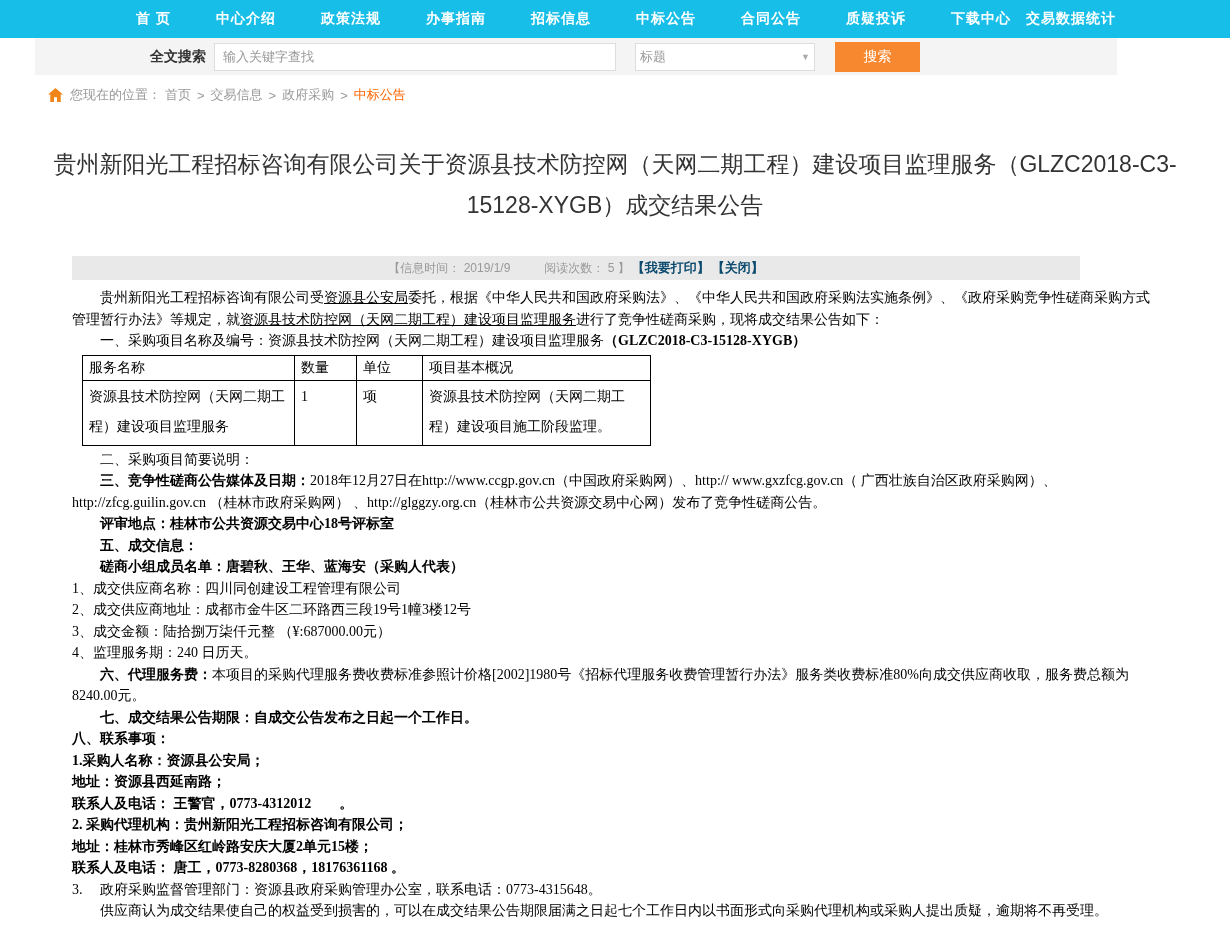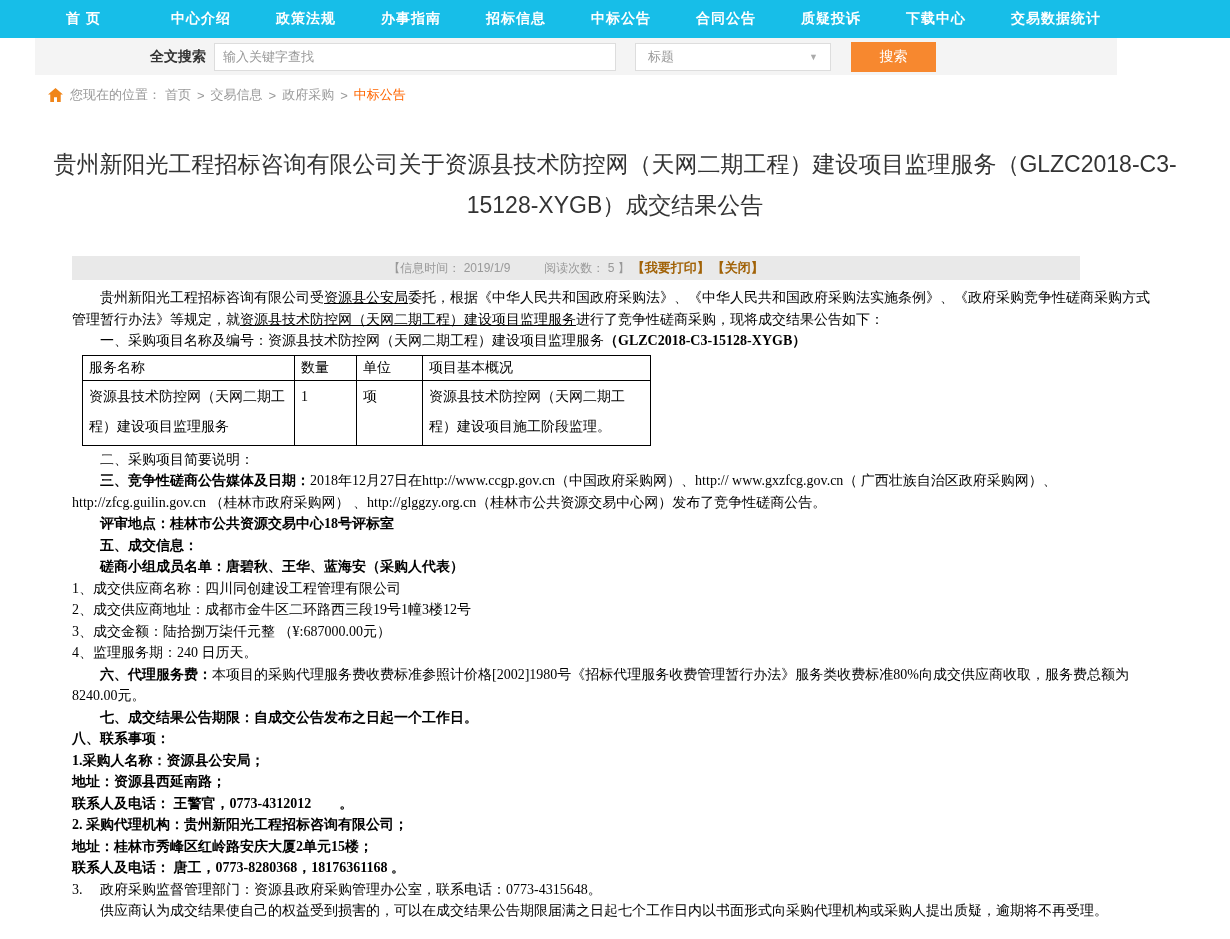--- a/index.html
+++ b/index.html
@@ -1,43 +1,43 @@
 <!DOCTYPE html>
 <html><head>
 <meta charset="utf-8">
 <style>
   html,body{margin:0;padding:0;}
   body{
     width:1230px;height:939px;overflow:hidden;background:#fff;
     font-family:"Liberation Sans",sans-serif;position:relative;
   }
   
-  .nav{background:#17bee8;height:38px;display:flex;align-items:center;padding-left:66px;}
+  .nav{background:#17bee8;height:38px;display:flex;align-items:center;padding-left:66px;text-align:right;}
   .nav-item{width:105px;color:#fff;font-size:14px;font-weight:bold;letter-spacing:1px;cursor:pointer;white-space:nowrap;}
   
   .search-band{margin-left:35px;width:1082px;height:37px;background:#f4f4f4;display:flex;align-items:center;}
   .search-label{margin-left:115px;font-size:14px;color:#333;font-weight:bold;}
   .search-input{margin-left:8px;width:384px;height:26px;border:1px solid #ddd;background:#fff;padding:0 8px;font-size:13px;color:#666;outline:none;font-family:"Liberation Sans",sans-serif;}
   .search-input::placeholder{color:#999;}
-  .select-box{margin-left:19px;width:170px;height:26px;border:1px solid #ddd;background:#fff;display:flex;align-items:center;justify-content:space-between;padding:0 12px;color:#999;font-size:13px;cursor:pointer;}
+  .select-box{margin-left:19px;width:170px;height:26px;border:1px solid #ddd;background:#fff;display:flex;align-items:center;justify-content:space-between;padding:0 4px;color:#999;font-size:13px;cursor:pointer;}
   .select-arrow{color:#aaa;font-size:9px;}
   .search-btn{margin-left:20px;width:85px;height:30px;background:#f7882f;border:none;color:#fff;font-size:14px;cursor:pointer;font-family:"Liberation Sans",sans-serif;}
   
   .breadcrumb{margin:11px 0 0 48px;display:flex;align-items:center;font-size:13px;color:#999;}
   .home-icon{width:15px;height:14px;margin-right:7px;}
   .crumb{color:#999;margin:0 4px;cursor:pointer;}
   .crumb-sep{color:#999;margin:0 2px;}
   .crumb-current{color:#ff6600;margin-left:4px;cursor:pointer;}
   
   .page-title{margin:40px auto 8px;width:1130px;text-align:center;font-size:23px;line-height:41px;color:#333;font-weight:400;}
   
   .meta-bar{margin:30px 0 0 72px;width:1008px;height:24px;background:#e9e9e9;display:flex;align-items:center;justify-content:center;font-size:12px;}
   .meta-gray{color:#999;}
   .meta-views{color:#999;margin-left:34px;}
-  .meta-link{color:#a16207;font-weight:bold;font-size:13px;cursor:pointer;margin-left:2px;}
+  .meta-link{color:#0c4a6e;font-weight:bold;font-size:13px;cursor:pointer;margin-left:2px;}
   
   .article{margin:7px 70px 0 72px;font-size:14px;line-height:21.5px;color:#000;font-family:"Liberation Serif",serif;}
   .article p{margin:0;padding:0;}
   .ind2{text-indent:2em;}
   .b{font-weight:bold;}
   .u{text-decoration:underline;}
   .pl4{padding-left:4px;}
   .pl8{padding-left:8px;}
   .pl5{padding-left:5px;}
   .pl12{padding-left:12px;}

